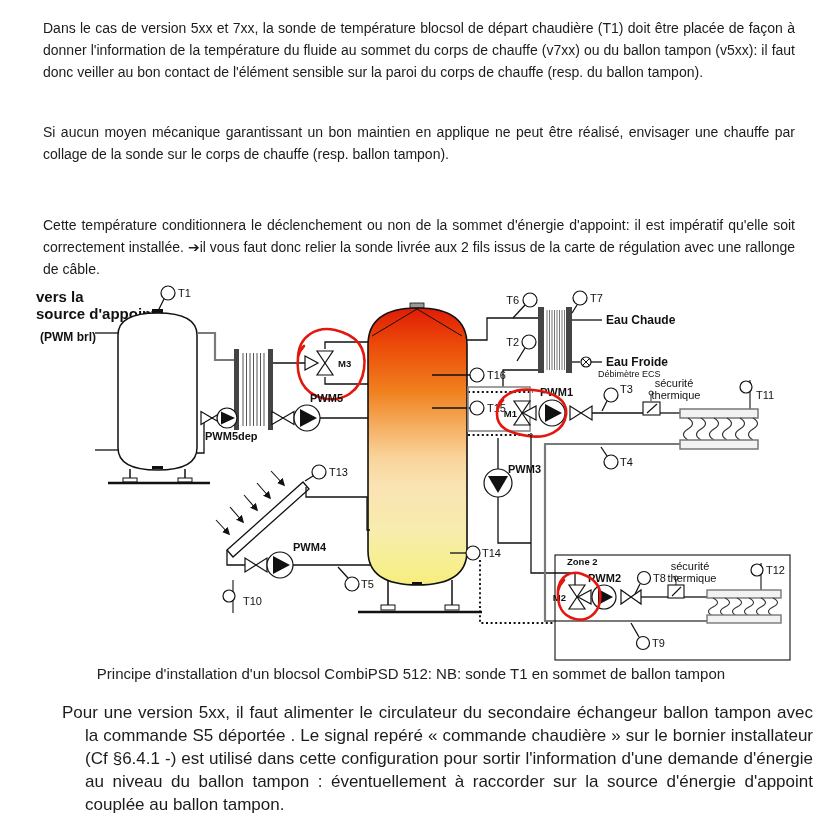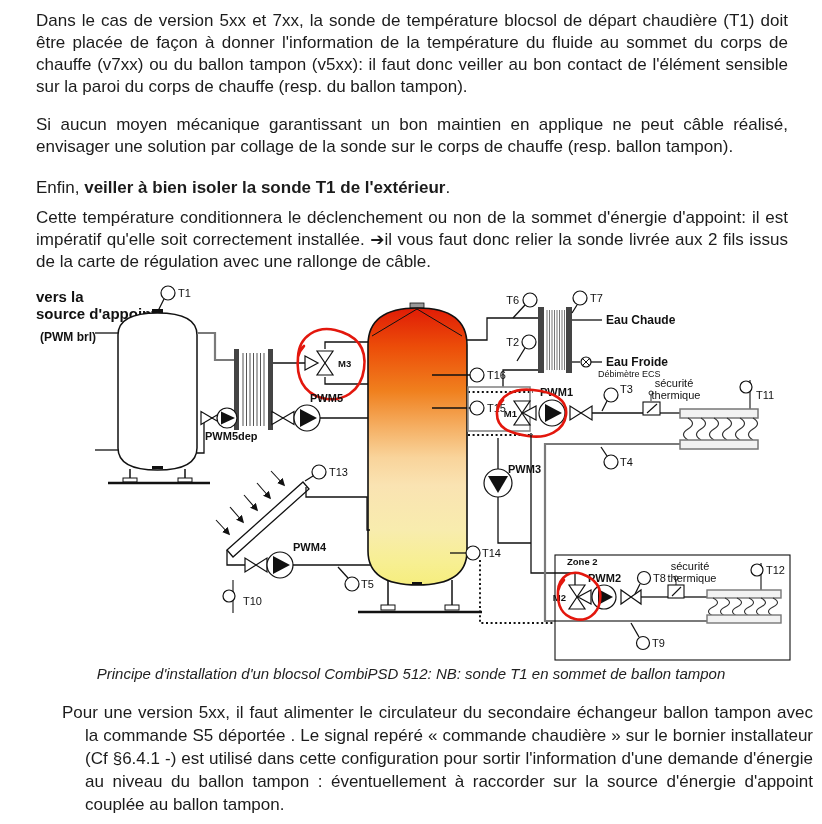--- a/index.html
+++ b/index.html
@@ -1,23 +1,23 @@
 <!DOCTYPE html>
 <html><head>
 <meta charset="utf-8">
 <style>
   html,body{margin:0;padding:0;background:#fff;}
   #screen{position:relative;width:822px;height:824px;background:#ffffff;overflow:hidden;
           font-family:"Liberation Sans","DejaVu Sans",sans-serif;color:#1c1c1c;}
-  .para{position:absolute;left:36px;width:752px;font-size:17px;line-height:22px;
-        text-align:justify;text-justify:inter-word;margin:0;}
+  .para{position:absolute;left:36px;width:752px;font-size:14px;line-height:22px;
+        text-align:justify;text-justify:inter-word;margin:7px;}
   .para .b{font-weight:bold;}
   #p3{text-align:left;}
   #caption{position:absolute;left:0;top:665px;width:822px;text-align:center;
-           font-size:15px;font-style:italic;color:#222;}
+           font-size:15px;color:#222;}
   #p5{position:absolute;left:62px;top:701px;width:728px;font-size:17px;line-height:23px;
       text-align:justify;padding-left:23px;text-indent:-23px;margin:0;}
   #diag{position:absolute;left:0;top:283px;}
   svg text{font-family:"Liberation Sans","DejaVu Sans",sans-serif;fill:#111;}
   .slbl{font-size:11px;}
   .plbl{font-size:11px;font-weight:bold;}
   .vlbl{font-size:9.5px;font-weight:bold;}
   .blbl{font-size:15px;font-weight:bold;}
   .wlbl{font-size:12px;font-weight:bold;}
   .tiny{font-size:9px;}
@@ -29,23 +29,22 @@
   .sens{fill:#ffffff;stroke:#111;stroke-width:1.2;}
   .red{stroke:#e3170d;stroke-width:2.6;fill:none;stroke-linecap:round;}
 </style>
 </head>
 <body>
 
 <div id="screen">
 
   <p class="para" id="p1" style="top:10px;">Dans le cas de version 5xx et 7xx, la sonde de température blocsol de départ chaudière (T1) doit être placée de façon à donner l'information de la température du fluide au sommet du corps de chauffe (v7xx) ou du ballon tampon (v5xx): il faut donc veiller au bon contact de l'élément sensible sur la paroi du corps de chauffe (resp. du ballon tampon).</p>
 
-  <p class="para" id="p2" style="top:114px;">Si aucun moyen mécanique garantissant un bon maintien en applique ne peut câble réalisé, envisager une solution par collage de la sonde sur le corps de chauffe (resp. ballon tampon).</p>
-
-  <p class="para" id="p3" style="top:177px;"><span>Enfin, </span><span class="b">veiller à bien isoler la sonde T1 de l'extérieur</span><span>.</span></p>
+  <p class="para" id="p2" style="top:114px;">Si aucun moyen mécanique garantissant un bon maintien en applique ne peut être réalisé, envisager une chauffe par collage de la sonde sur le corps de chauffe (resp. ballon tampon).</p>
+
 
   <p class="para" id="p4" style="top:207px;"><span>Cette température conditionnera le déclenchement ou non de la sommet d'énergie d'appoint: il est impératif qu'elle soit correctement installée. </span><span class="b">➔</span><span>il vous faut donc relier la sonde livrée aux 2 fils issus de la carte de régulation avec une rallonge de câble.</span></p>
 
   <svg id="diag" width="822" height="382" viewBox="0 0 822 382">
     <defs>
       <linearGradient id="tankGrad" x1="0" y1="0" x2="0" y2="1">
         <stop offset="0" stop-color="#e01c06"></stop>
         <stop offset="0.14" stop-color="#ec4d09"></stop>
         <stop offset="0.30" stop-color="#f0801e"></stop>
         <stop offset="0.43" stop-color="#f5af63"></stop>

